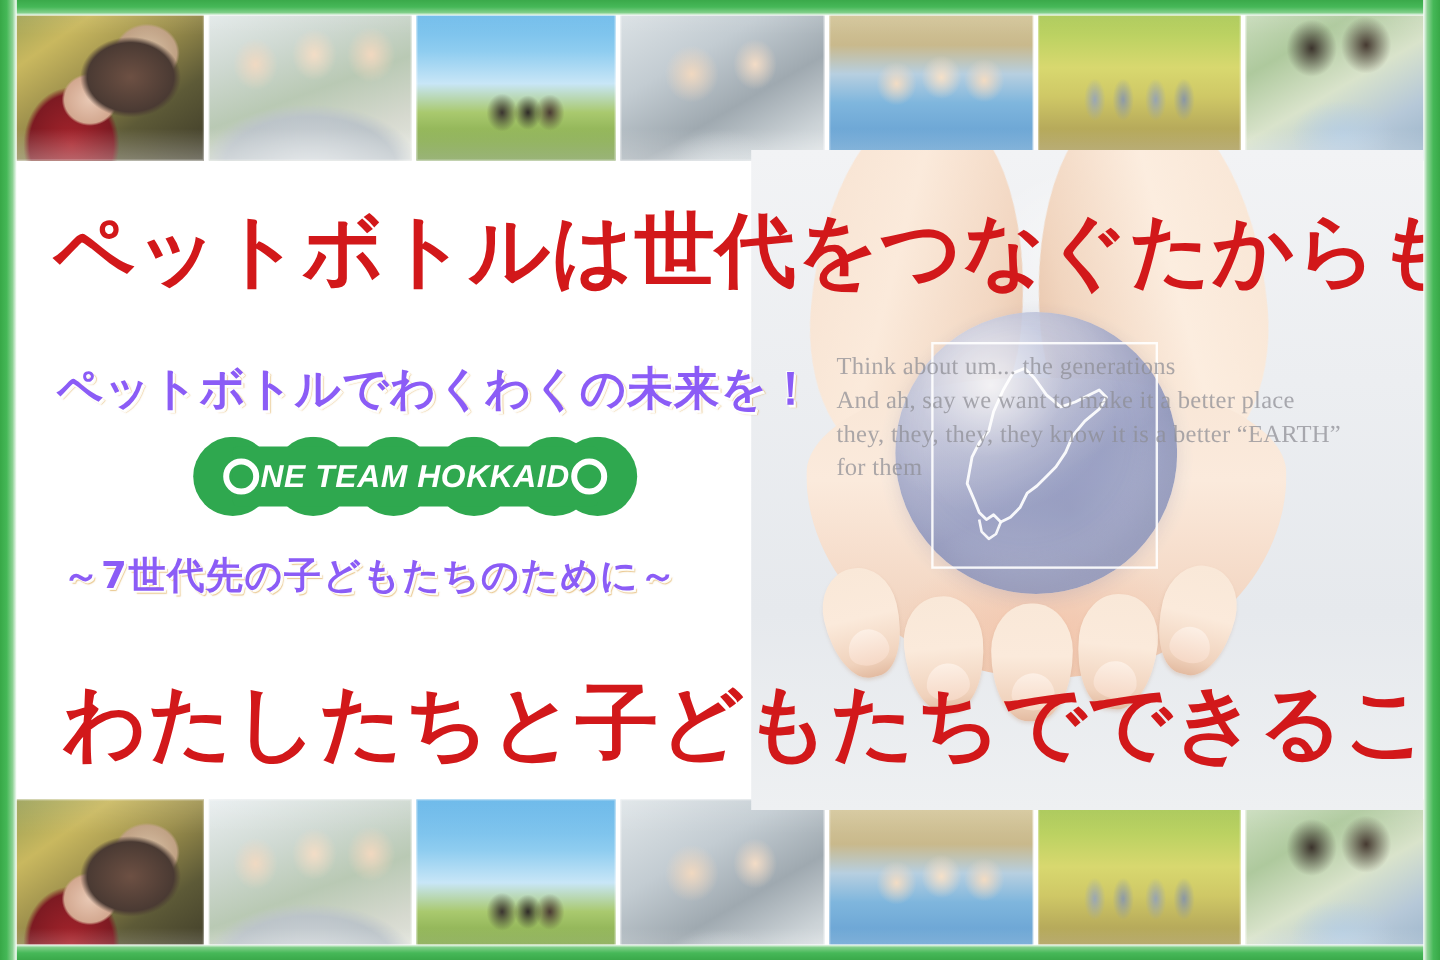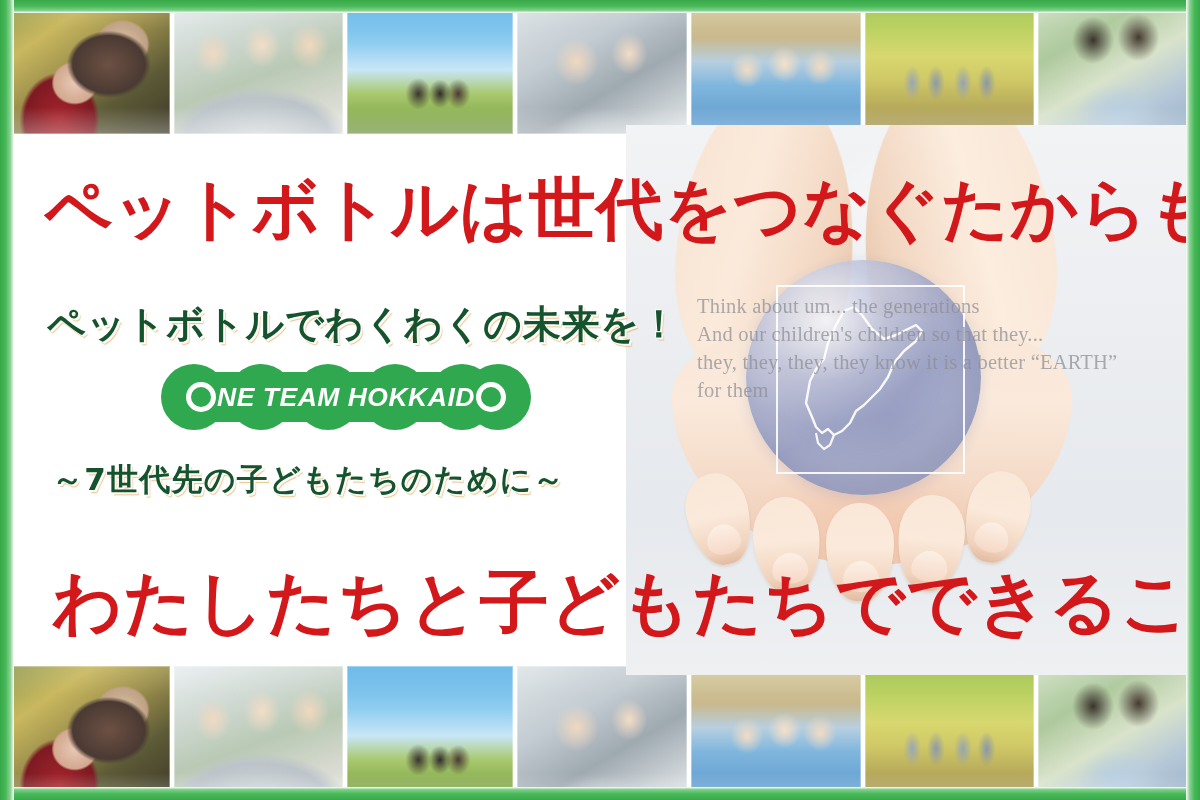--- a/index.html
+++ b/index.html
@@ -116,21 +116,21 @@
   .headline{
     position:absolute;white-space:nowrap;
     color:#d2181a;font-weight:700;letter-spacing:.01em;
     font-family:"DejaVu Sans","Liberation Sans",sans-serif;
   }
   .headline-top{left:44px;top:30px;font-size:67px;}
   .headline-bottom{left:52px;top:423px;font-size:69px;}
 
   .sub-orange{
     position:absolute;white-space:nowrap;font-weight:700;
-    color:#14532d;font-family:"DejaVu Sans","Liberation Sans",sans-serif;
+    color:#8b5cf6;font-family:"DejaVu Sans","Liberation Sans",sans-serif;
     text-shadow:
       1px 1px 0 #ffffff, 2px 2px 0 rgba(255,255,255,.9),
       2.5px 2.5px 1px rgba(214,150,40,.55),
       -1px -1px 0 rgba(255,255,255,.85);
   }
   .sub-1{left:47px;top:165px;font-size:38px;letter-spacing:.02em;}
   .sub-2{left:52px;top:325px;font-size:31px;letter-spacing:.04em;text-align:right;}
 
   
   .logo{position:absolute;left:160px;top:230px;width:372px;height:66px;}
@@ -245,21 +245,21 @@
             <span>NE TEAM HOKKAID</span>
             <span class="big-o"></span>
         </span>
       </div>
     </div>
 
     <div class="sub-orange sub-2">～7世代先の子どもたちのために～</div>
 
     <div class="poem">
       <div>Think about um... the generations</div>
-      <div>And our children's  children so that they...</div>
+      <div>And ah, say we want to make it a better place</div>
       <div>they, they, they, they know it is a better “EARTH”</div>
       <div>for them</div>
     </div>
 
     <div class="headline headline-bottom">わたしたちと子どもたちでできること。</div>
   </div>
 
   <div class="frame-edge frame-top"></div>
   <div class="frame-edge frame-bottom"></div>
   <div class="frame-edge frame-left"></div>

